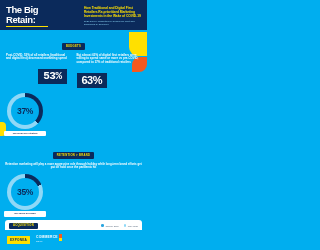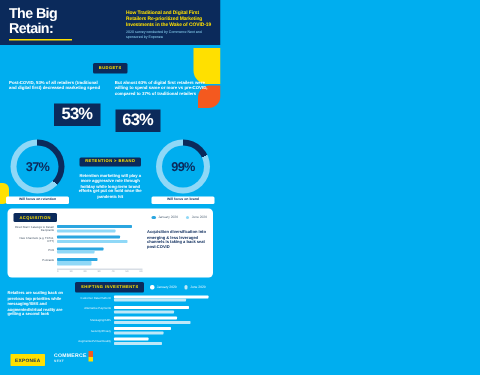--- a/index.html
+++ b/index.html
@@ -36,25 +36,25 @@
   
   .sec1{position:relative;padding:3px 6px 2px 6px;}
   .sec1 .badgewrap{text-align:center;margin-bottom:2.5px;}
   .cols{display:flex;gap:6px;}
   .col{flex:1;min-width:0;}
   .body-txt{color:#fff;font-size:2.9px;line-height:3.7px;font-weight:bold;}
   .bigstat{
     display:inline-block;background:#0B2A5B;color:#fff;font-weight:bold;
     font-size:11px;line-height:11px;padding:2px 5px 2.5px 5px;letter-spacing:-0.5px;
   }
-  .s1l{margin-top:5px;text-align:right;padding-right:4px;}
+  .s1l{margin-top:5px;text-align:right;padding-right:4px;font-family:Liberation Mono, monospace;}
   .s1r{margin-top:5px;text-align:left;}
 
   
-  .sec2{position:relative;margin-top:3px;padding:0 4px;display:flex;align-items:flex-start;gap:4px;}
+  .sec2{position:relative;margin-top:3px;padding:0 4px;display:flex;align-items:flex-start;gap:4px;flex-direction:column;}
   .donutbox{width:42px;flex:0 0 42px;text-align:center;}
   .donut{position:relative;width:36px;height:36px;margin:0 auto;border-radius:50%;}
   .donut .hole{position:absolute;left:4px;top:4px;right:4px;bottom:4px;border-radius:50%;background:#00AEEF;}
   .donut .lbl{position:absolute;left:0;top:0;right:0;bottom:0;display:flex;align-items:center;justify-content:center;
     color:#0B2A5B;font-weight:bold;font-size:8.5px;letter-spacing:-0.4px;}
   .cap{margin-top:1.5px;background:#fff;color:#0B2A5B;font-size:2.3px;font-weight:bold;
     padding:1.3px 1px;border-radius:1px;line-height:2.8px;}
   .midcol{flex:1;min-width:0;text-align:center;padding-top:2px;}
   .midcol .body-txt{font-size:2.8px;line-height:3.6px;margin-top:2.5px;}
 
@@ -145,21 +145,21 @@
     </div>
 
     <div class="midcol">
       <span class="badge">RETENTION &gt; BRAND</span>
       <div class="body-txt">Retention marketing will play a more aggressive role through holiday while long-term brand efforts get put on hold once the pandemic hit</div>
     </div>
 
     <div class="donutbox">
       <div class="donut" style="background:conic-gradient(#0B2A5B 0 18%, #8FD8F7 18% 100%);">
         <div class="hole"></div>
-        <div class="lbl">99%</div>
+        <div class="lbl">35%</div>
       </div>
       <div class="cap">Will focus on brand</div>
     </div>
   </div>
 
   <div class="card">
     <div class="cardhead">
       <span class="badge">ACQUISITION</span>
       <span class="legend">
         <span class="lg">

